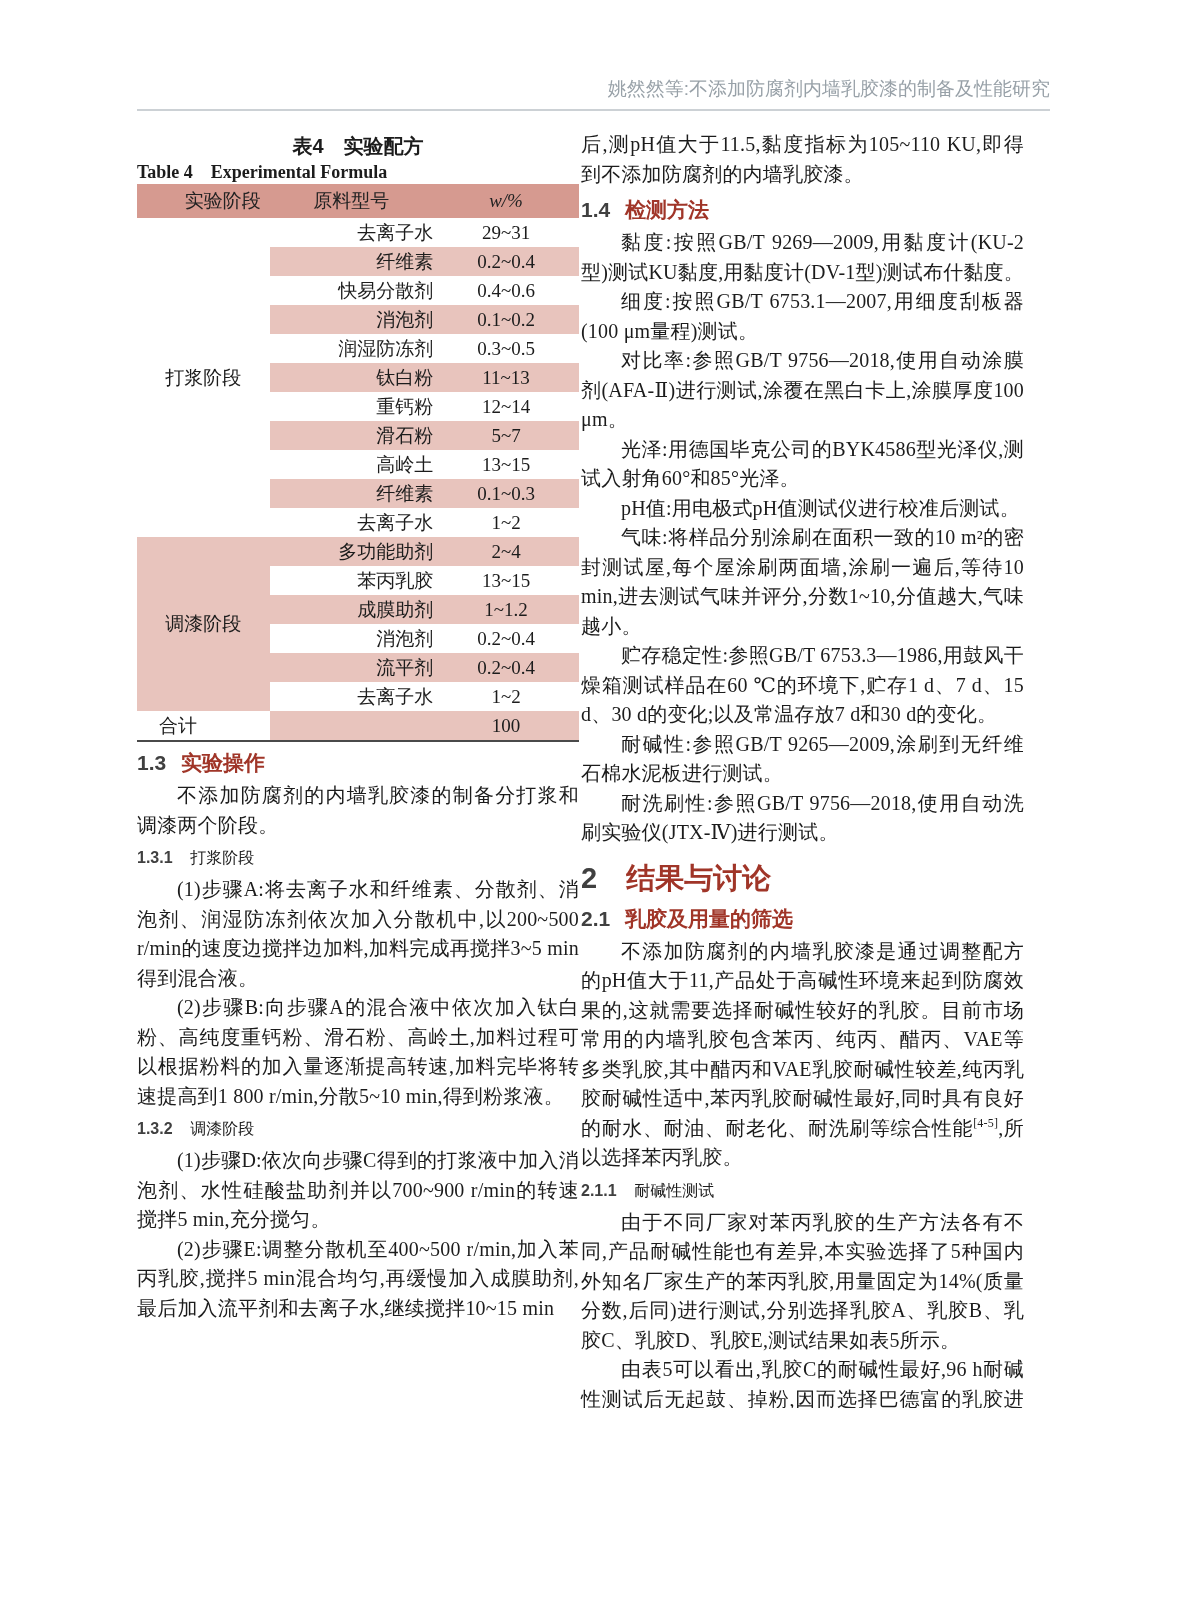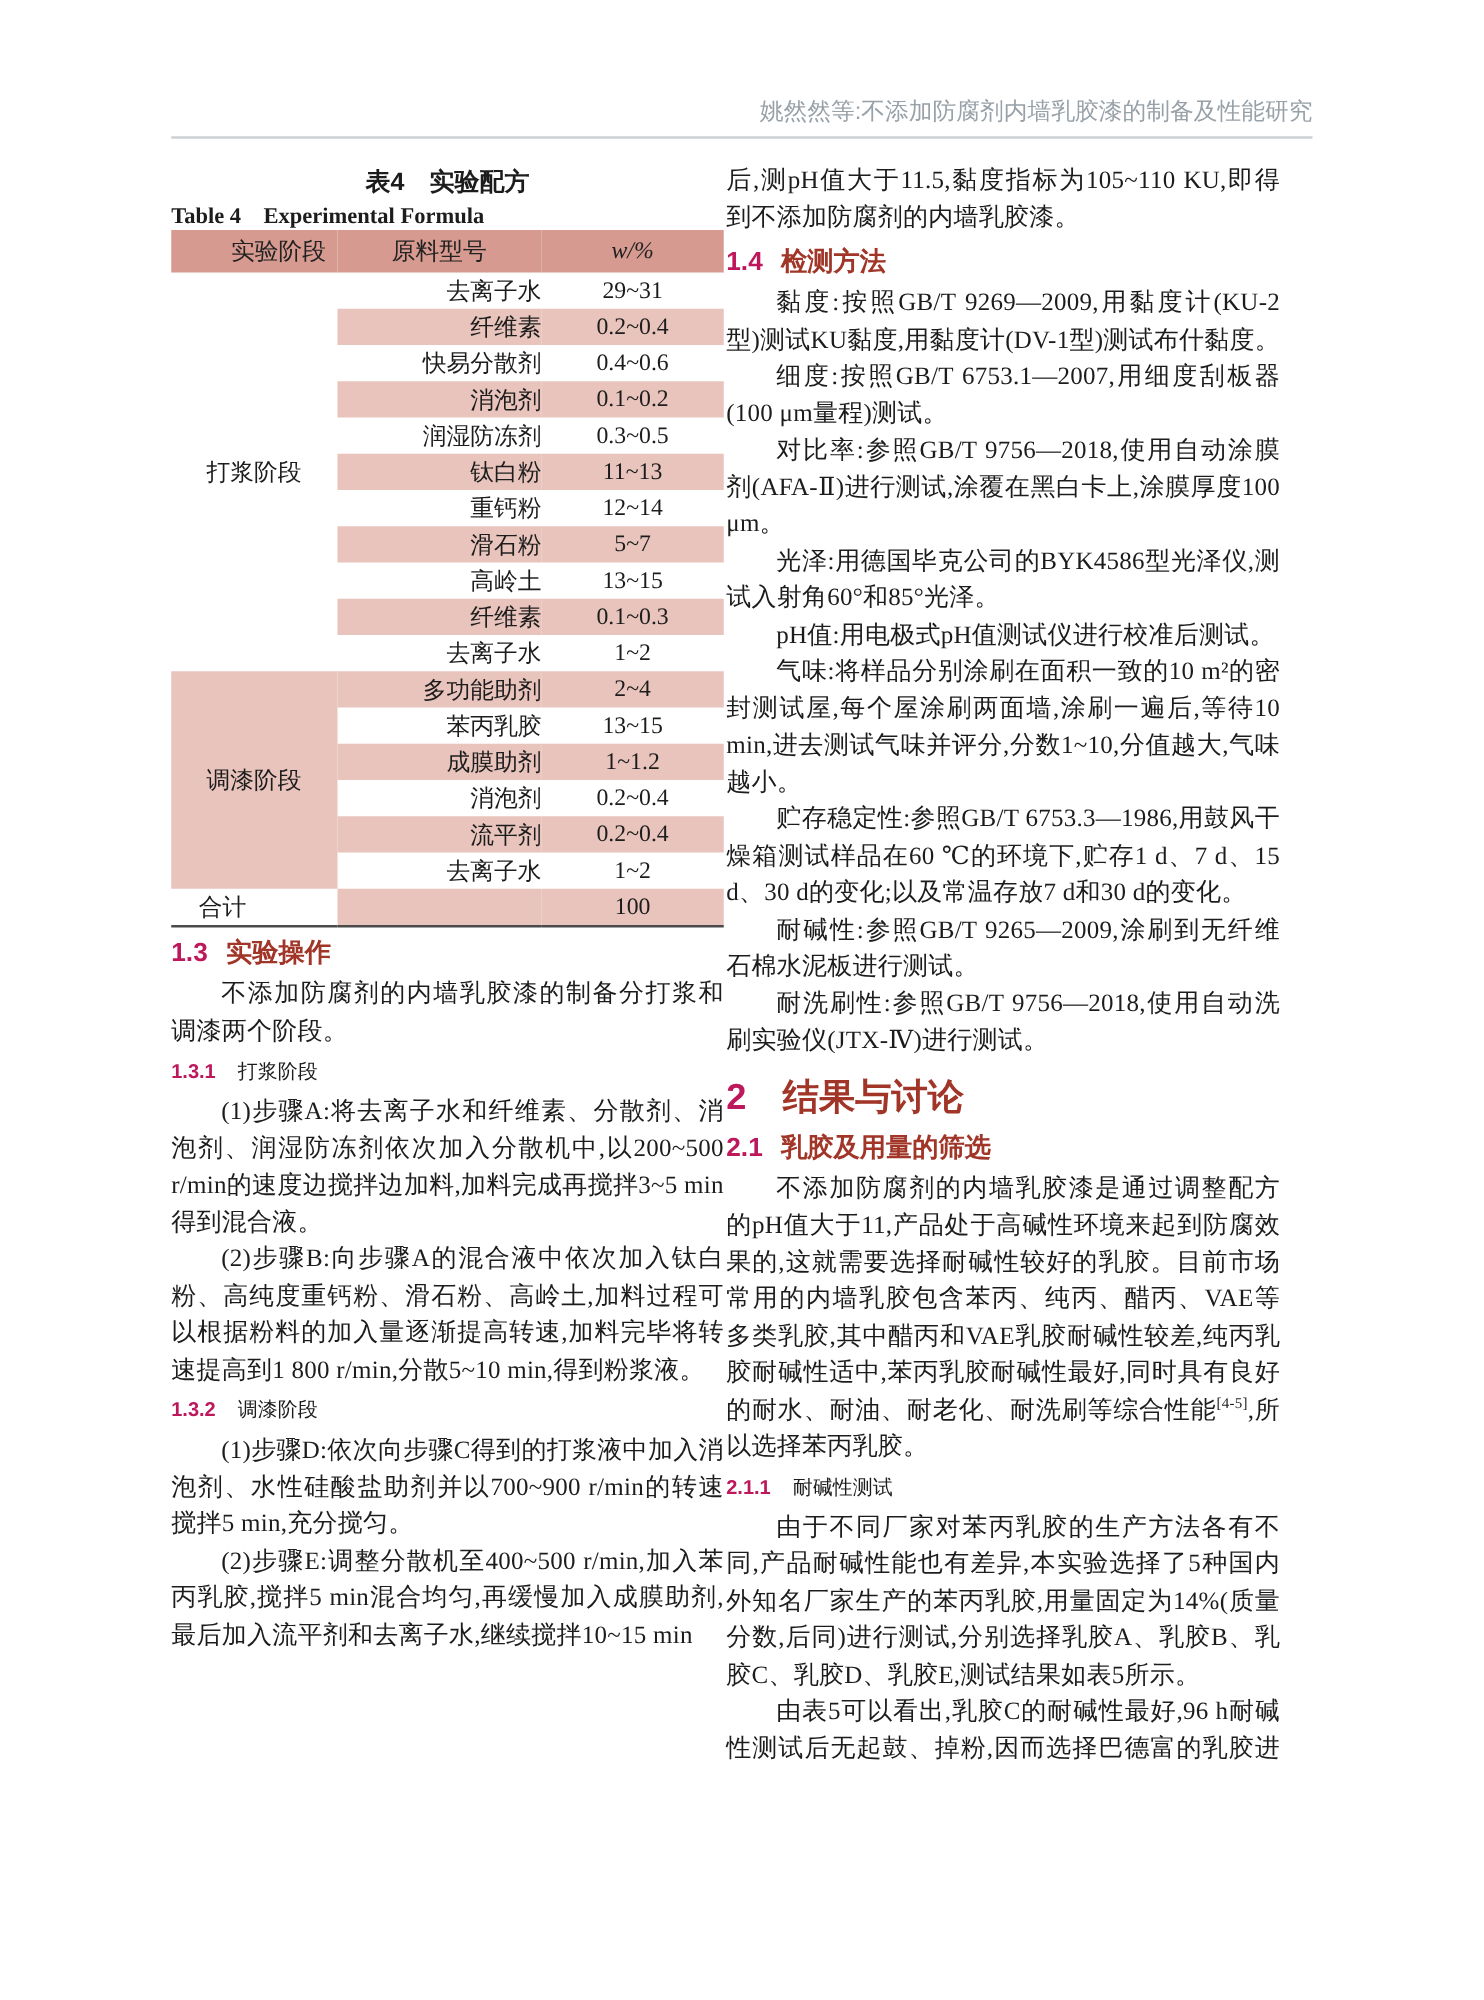--- a/index.html
+++ b/index.html
@@ -35,21 +35,21 @@
   .total-label{text-align:left;padding-left:22px !important;}
 
   
   .para{font-size:20px;line-height:29.5px;text-align:justify;text-indent:2em;margin:0;
         letter-spacing:0.2px;}
   .noindent{text-indent:0;}
   sup.cite{font-size:12px;vertical-align:super;line-height:0;}
 
   
   .hd{font-family:"Liberation Sans","DejaVu Sans",sans-serif;font-weight:bold;}
-  .hd .hnum{color:#be185d;margin-right:0.7em;}
+  .hd .hnum{color:#404040;margin-right:0.7em;}
   .hd .htitle{color:#a03528;}
   .hd.sec1{font-size:29px;line-height:40px;margin:10px 0 4px;}
   .hd.sec1 .hnum{margin-right:1em;}
   .hd.sec2{font-size:21px;line-height:30px;margin:6px 0 3px;}
   .hd.sec3{font-size:16px;line-height:30px;margin:3px 0 2px;}
   .hd.sec3 .htitle{color:#1c1c1c;font-weight:normal;
     font-family:"Liberation Serif","DejaVu Serif",serif;}
   .hd.sec3 .hnum{margin-right:1.1em;}
 
   

